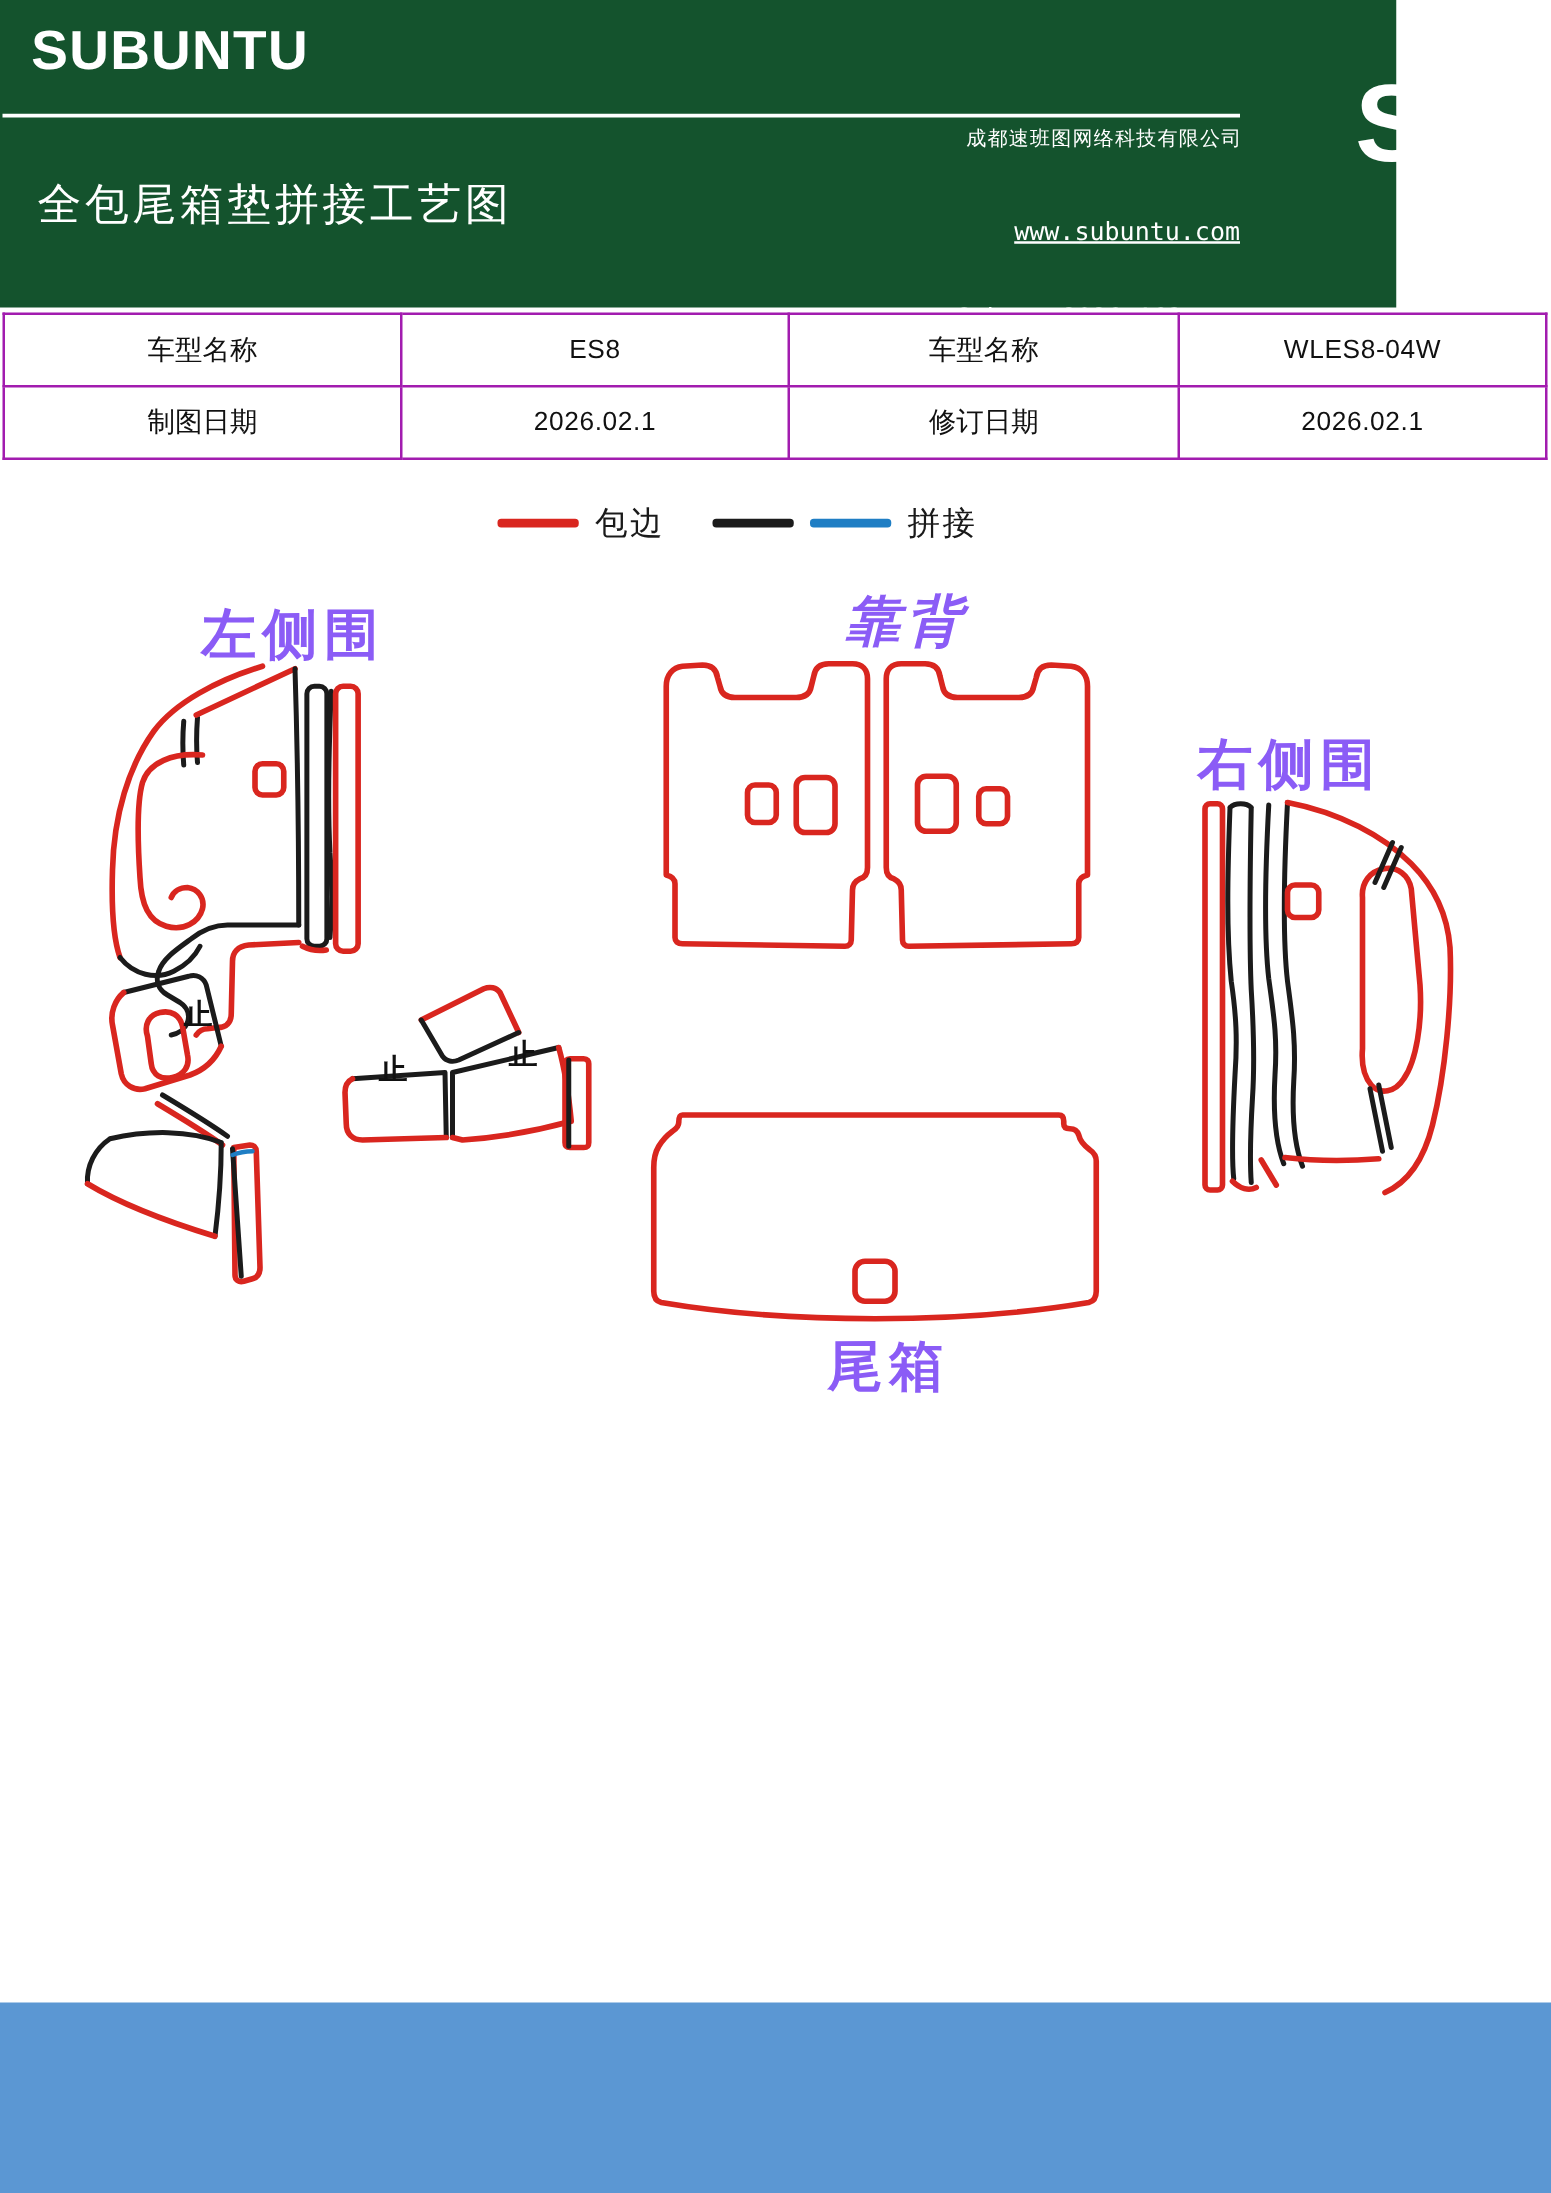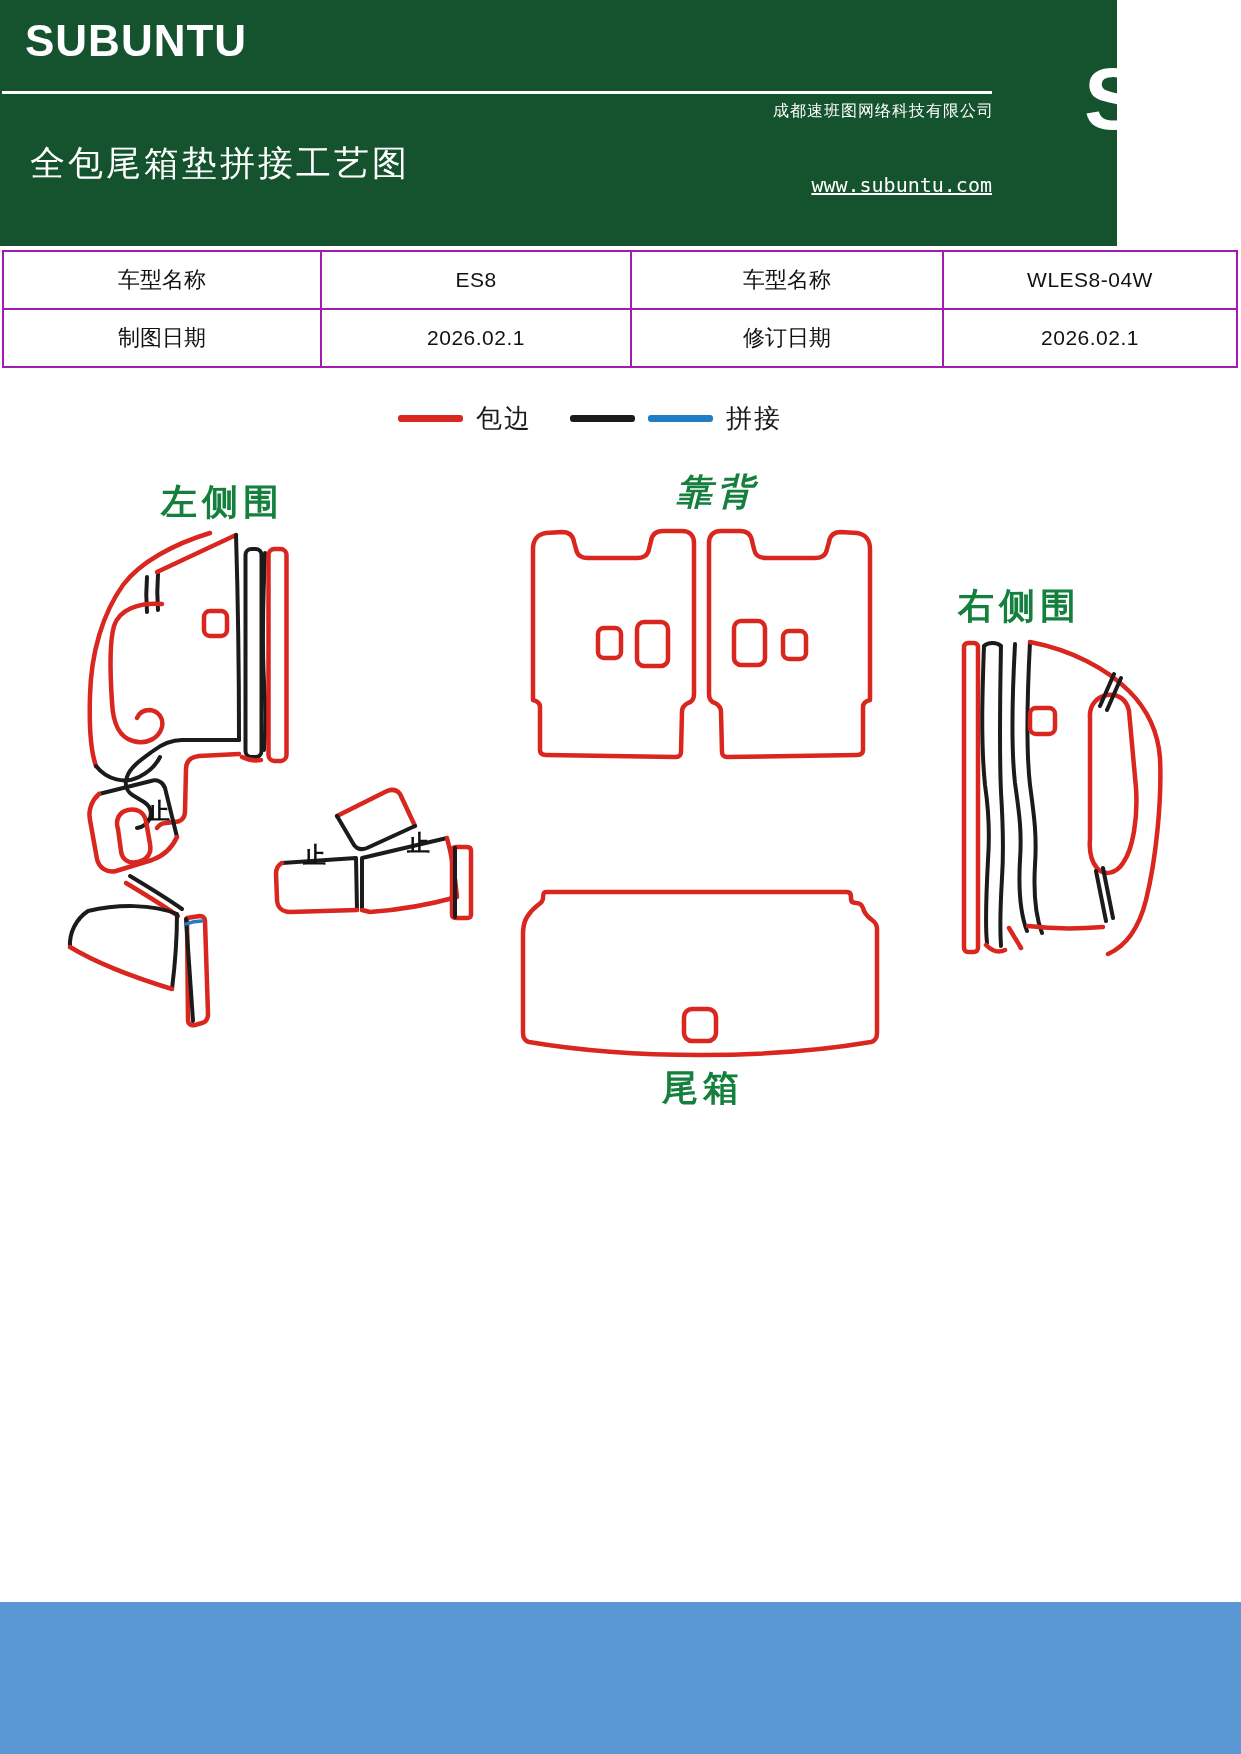--- a/index.html
+++ b/index.html
@@ -27,21 +27,21 @@
   
   .legend{position:absolute;left:398px;top:401px;display:flex;align-items:center;color:#1a1a1a;font-size:26px;}
   .sw{height:7px;width:65px;border-radius:3px;}
   .sw-red{background:#D9261F;}
   .sw-black{background:#1b1b1b;margin-left:38px;}
   .sw-blue{background:#1F7EC4;margin-left:13px;}
   .lg-txt{margin-left:13px;letter-spacing:2px;}
 
   
   .diagram{position:absolute;left:0;top:0;width:1241px;height:1754px;pointer-events:none;}
-  .dlabel{position:absolute;color:#15803d;font-size:36px;font-weight:bold;letter-spacing:5px;text-align:right;}
+  .dlabel{position:absolute;color:#8b5cf6;font-size:44px;font-weight:bold;letter-spacing:5px;text-align:right;}
   .stop{position:absolute;color:#111;font-size:23px;font-weight:bold;}
 
   
   .ftr{position:absolute;left:0;top:1602px;width:1241px;height:152px;background:#5B97D3;color:#fff;}
 </style>
 </head>
 <body>
 
 <div class="page">
 

